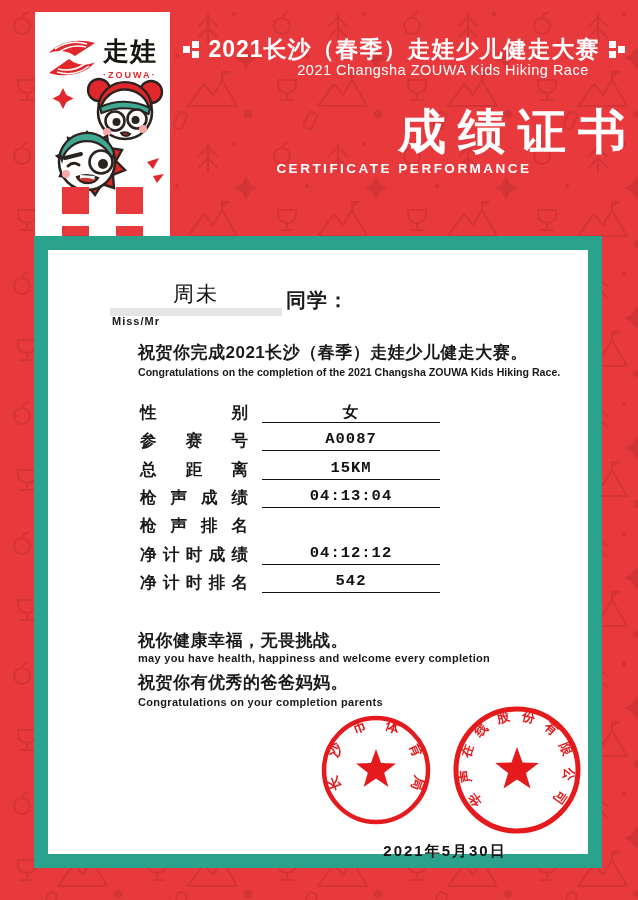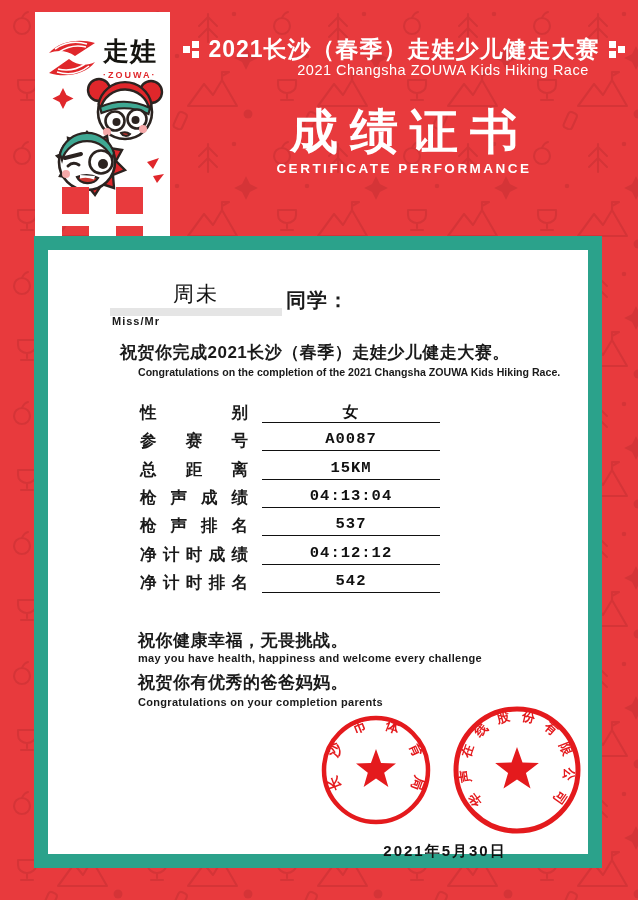--- a/index.html
+++ b/index.html
@@ -22,33 +22,33 @@
 
   
   .header{position:absolute;left:170px;top:0;width:468px;text-align:center;color:#fff;}
   .title-row{position:absolute;left:0;top:34px;width:100%;display:flex;align-items:center;justify-content:center;gap:9px;}
   .main-title{font-size:23px;font-weight:700;letter-spacing:1px;white-space:nowrap;}
   .brk{position:relative;width:16px;height:17px;flex:0 0 16px;}
   .brk i{position:absolute;background:#fff;width:7px;height:7px;}
   .brk.l i.a{left:0;top:5px;} .brk.l i.b{right:0;top:0;} .brk.l i.c{right:0;bottom:0;}
   .brk.r i.a{right:0;top:5px;} .brk.r i.b{left:0;top:0;} .brk.r i.c{left:0;bottom:0;}
   .subtitle{position:absolute;left:0;top:62px;width:100%;font-size:14.5px;font-weight:400;letter-spacing:0.5px;margin-left:39px;}
-  .cert-title{position:absolute;left:0;top:100px;width:100%;font-size:48px;font-weight:900;letter-spacing:12px;text-indent:12px;white-space:nowrap;}
+  .cert-title{position:absolute;left:0;top:100px;width:100%;font-size:48px;font-weight:900;letter-spacing:12px;text-indent:12px;white-space:nowrap;text-align:right;}
   .cert-sub{position:absolute;left:0;top:161px;width:100%;font-size:13.5px;font-weight:900;letter-spacing:2.5px;}
 
   
   .frame{position:absolute;left:34px;top:236px;width:568px;height:632px;background:#2BA28B;}
   .paper{position:absolute;left:14px;top:14px;width:540px;height:604px;background:#ffffff;}
 
   .abs{position:absolute;}
   .ink{color:#1a1a1a;}
   .name-line{left:110px;top:280px;width:172px;height:28px;border-bottom:8px solid #e5e5e5;text-align:center;font-size:21px;color:#111;letter-spacing:2px;}
   .name-suffix{left:286px;top:287px;font-size:20px;font-weight:900;letter-spacing:1px;}
   .name-caption{left:112px;top:315px;font-size:11px;font-weight:700;letter-spacing:1px;}
-  .congrats-cn{left:120px;top:341px;font-size:17px;font-weight:900;letter-spacing:0.5px;white-space:nowrap;}
+  .congrats-cn{left:138px;top:341px;font-size:17px;font-weight:900;letter-spacing:0.5px;white-space:nowrap;}
   .congrats-en{left:138px;top:366px;font-size:10.6px;font-weight:700;white-space:nowrap;}
 
   .frow{position:absolute;left:140px;width:300px;height:22px;}
   .flabel{position:absolute;left:0;top:0;width:108px;font-size:16.5px;font-weight:900;color:#1a1a1a;}
   .jchars{display:flex;justify-content:space-between;}
   .fline{position:absolute;left:122px;top:0;width:178px;height:20px;border-bottom:1.8px solid #111;text-align:center;
          font-family:"Liberation Mono","DejaVu Sans Mono",monospace;font-size:15.5px;font-weight:700;color:#111;letter-spacing:1px;}
 
   .bless1-cn{left:138px;top:629px;font-size:17px;font-weight:900;letter-spacing:0.5px;}
   .bless1-en{left:138px;top:652px;font-size:11px;font-weight:700;letter-spacing:0.3px;}
@@ -218,21 +218,20 @@
       </div>
     <div class="fline">04:13:04</div>
   </div>
   <div class="frow" style="top:515px;">
     <div class="flabel jchars">
         <span>枪</span>
         <span>声</span>
         <span>排</span>
         <span>名</span>
       </div>
-    <div class="fline">537</div>
   </div>
   <div class="frow" style="top:544px;">
     <div class="flabel jchars">
         <span>净</span>
         <span>计</span>
         <span>时</span>
         <span>成</span>
         <span>绩</span>
       </div>
     <div class="fline">04:12:12</div>
@@ -242,21 +241,21 @@
         <span>净</span>
         <span>计</span>
         <span>时</span>
         <span>排</span>
         <span>名</span>
       </div>
     <div class="fline">542</div>
   </div>
 
   <div class="abs bless1-cn ink">祝你健康幸福，无畏挑战。</div>
-  <div class="abs bless1-en ink">may you have health, happiness and welcome every challenge</div>
+  <div class="abs bless1-en ink">may you have health, happiness and welcome every completion</div>
   <div class="abs bless2-cn ink">祝贺你有优秀的爸爸妈妈。</div>
   <div class="abs bless2-en ink">Congratulations on your completion parents</div>
 
   <svg class="stamps" width="300" height="140" viewBox="0 0 300 140">
     <defs>
       <path id="arcL" d="M 41.4 90 A 40 40 0 1 1 110.6 90" fill="none"></path>
       <path id="arcR" d="M 183.1 103.9 A 48 48 0 1 1 250.9 103.9" fill="none"></path>
     </defs>
 
     <g>

